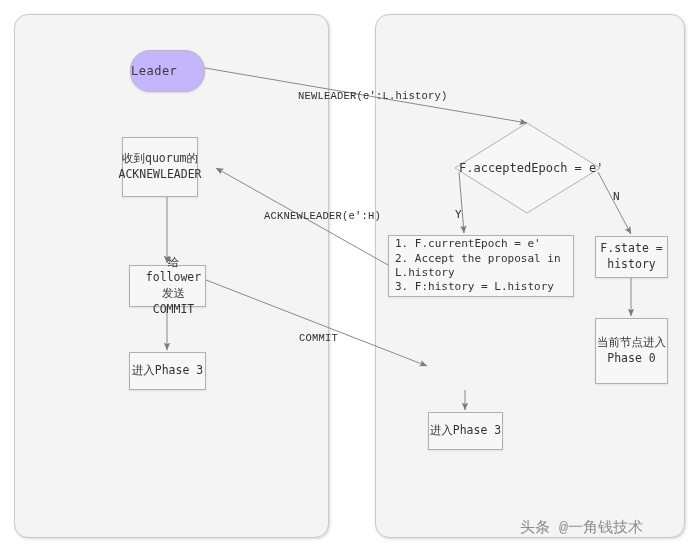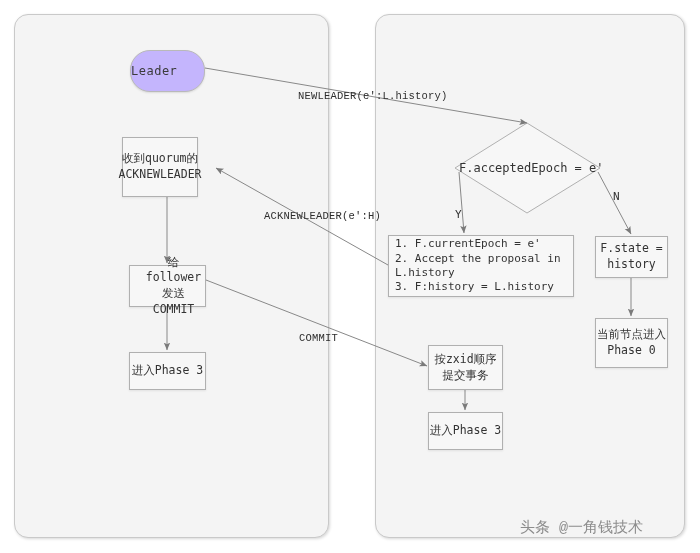--- a/index.html
+++ b/index.html
@@ -174,29 +174,25 @@
 2. Accept the proposal in
 L.history
 3. F:history = L.history</span>
   </div>
 
   <div class="box" style="left:595px; top:236px; width:73px; height:42px;">
     <span>F.state =
 history</span>
   </div>
 
-  <div class="box" style="left:595px; top:318px; width:73px; height:50px;">
+  <div class="box" style="left:595px; top:318px; width:73px; height:66px;">
     <span>当前节点进入
 Phase 0</span>
   </div>
 
-  <div class="box" style="left:428px; top:345px; width:75px; height:45px;">
-    <span>按zxid顺序
-提交事务</span>
-  </div>
 
   <div class="box" style="left:428px; top:412px; width:75px; height:38px;">
     <span>进入Phase 3</span>
   </div>
 
   <div class="edge-label" style="left:298px; top:90px;">NEWLEADER(e':L.history)</div>
 
   <div class="edge-label" style="left:264px; top:210px;">ACKNEWLEADER(e':H)</div>
 
   <div class="edge-label" style="left:299px; top:332px;">COMMIT</div>

